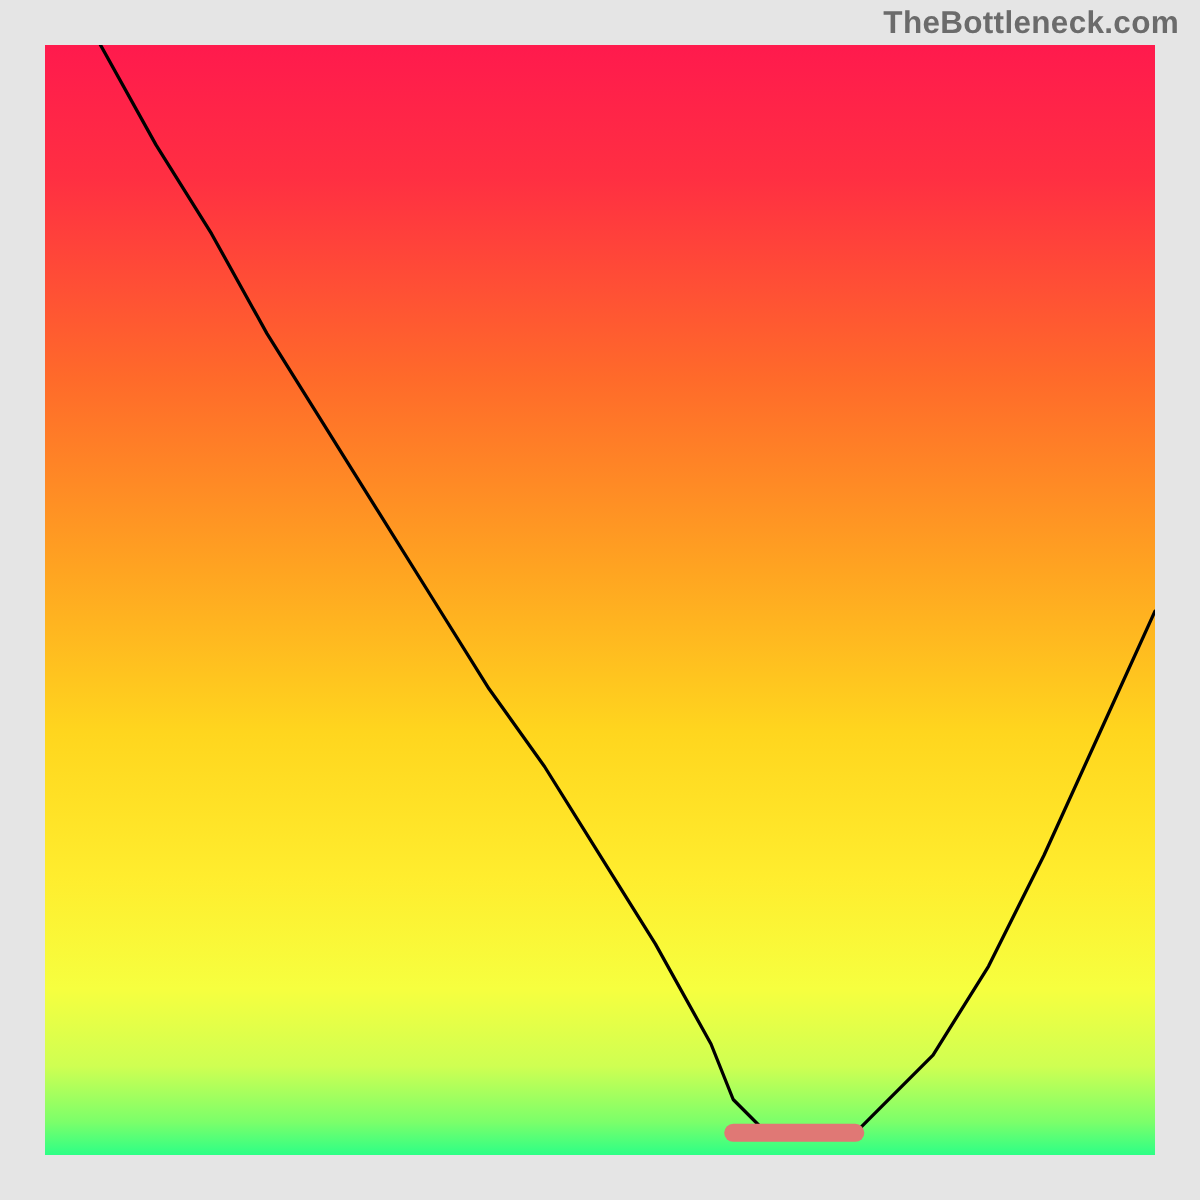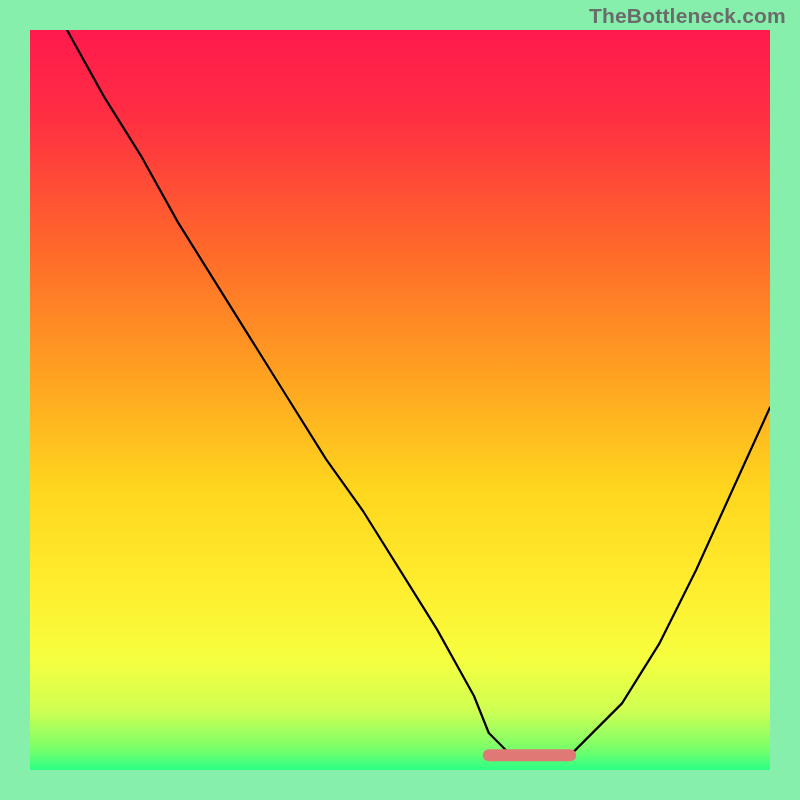--- a/index.html
+++ b/index.html
@@ -7,21 +7,21 @@
     padding: 0;
     width: 800px;
     height: 800px;
     background: #000;
     overflow: hidden;
   }
   .frame {
     position: relative;
     width: 800px;
     height: 800px;
-    background: #86efac;
+    background: #e5e5e5;
   }
   .watermark {
     position: absolute;
     top: 4px;
     right: 14px;
     font-family: Arial, Helvetica, sans-serif;
     font-size: 21px;
     font-weight: 600;
     color: #6b6b6b;
     letter-spacing: 0.2px;

